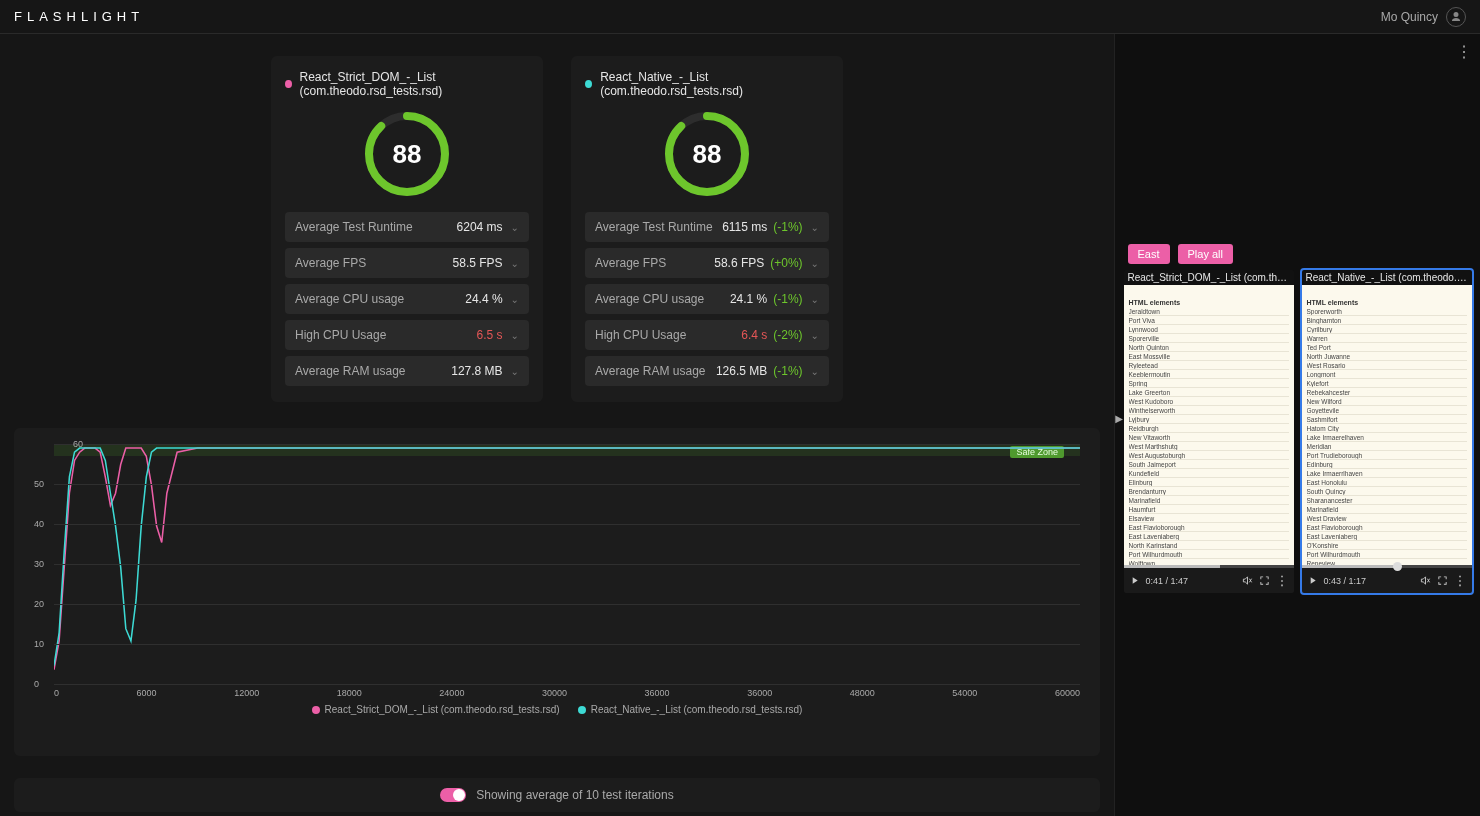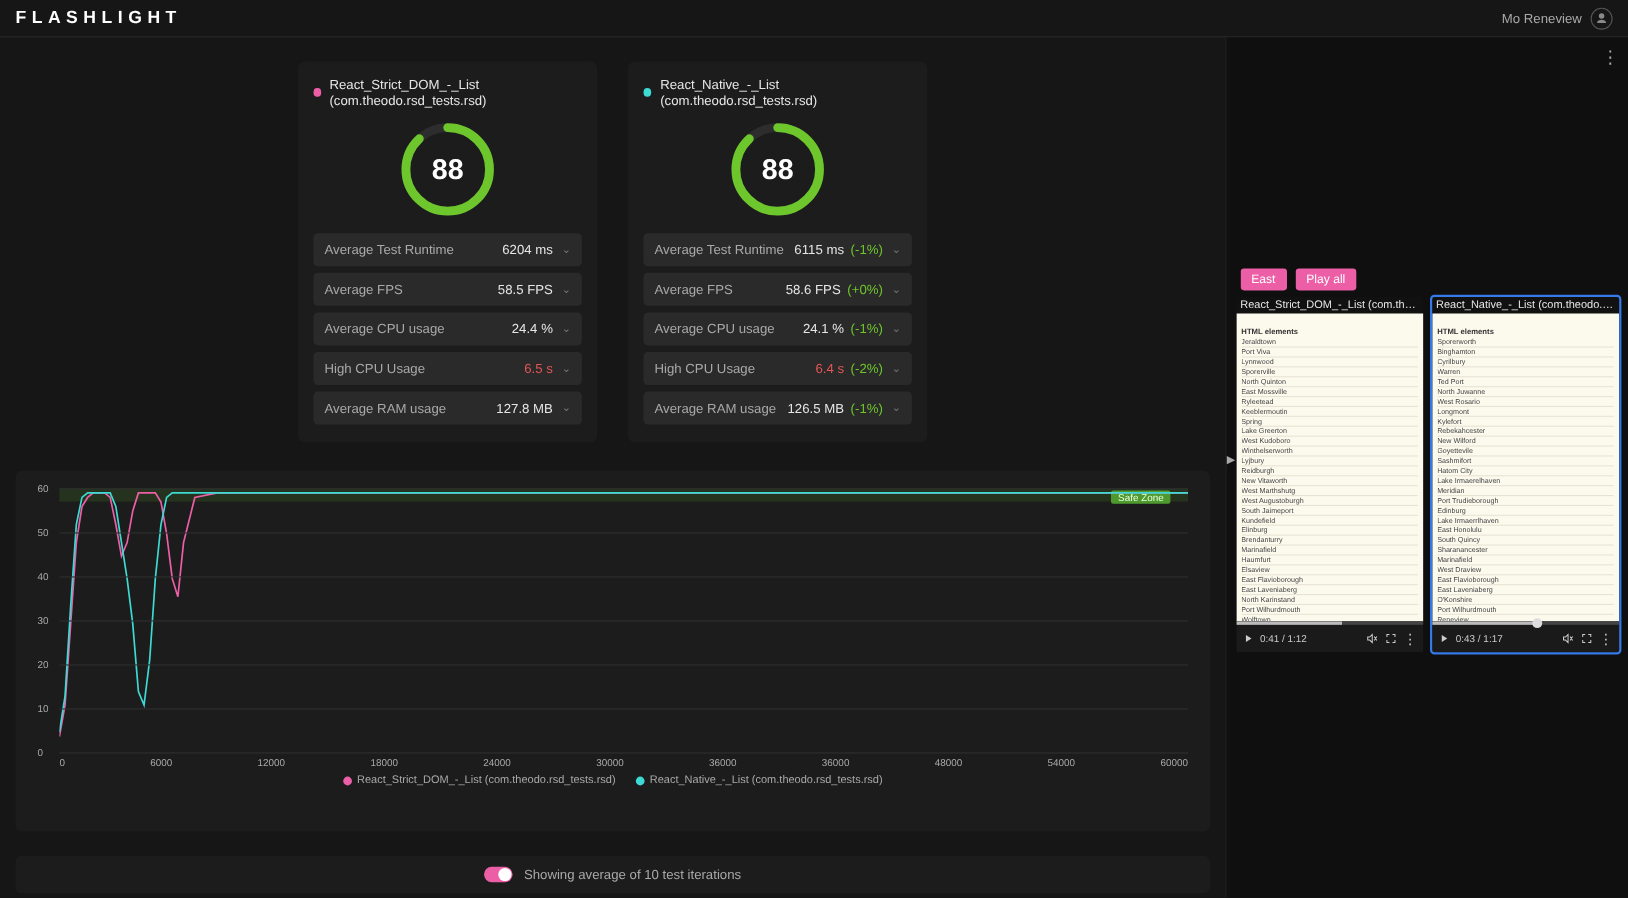--- a/index.html
+++ b/index.html
@@ -16,21 +16,21 @@
     --red:#e45656;
     --pill-on:#ec5fa7;
     --white:#fff;
     --safe:#4f9a2e;
     --grid:#2f2f2f;
   }
   *{box-sizing:border-box;font-family:"Segoe UI",Arial,sans-serif;}
   body{margin:0;background:var(--bg);color:var(--text);width:1480px;height:816px;overflow:hidden;}
   
   .hdr{display:flex;align-items:center;justify-content:space-between;height:34px;padding:0 14px;border-bottom:1px solid #2a2a2a;}
-  .logo{font-size:16px;letter-spacing:5px;color:var(--white);font-weight:700;}
+  .logo{font-size:13px;letter-spacing:5px;color:var(--white);font-weight:400;}
   .user{display:flex;align-items:center;gap:8px;font-size:12px;color:var(--text-dim);}
   .avatar{width:20px;height:20px;border-radius:50%;border:1px solid #555;display:flex;align-items:center;justify-content:center;}
   .avatar svg{width:12px;height:12px;fill:#888;}
   
   .main{display:flex;height:calc(816px - 34px);}
   .left{flex:1;position:relative;overflow:hidden;}
   .right{width:366px;background:#0f0f0f;border-left:1px solid #222;position:relative;display:flex;flex-direction:column;align-items:center;}
   .collapse{position:absolute;left:-2px;top:372px;width:12px;height:24px;display:flex;align-items:center;justify-content:center;color:var(--text-dim);font-size:10px;cursor:pointer;}
   
   .cards{display:flex;gap:28px;justify-content:center;padding:22px 0 26px;}
@@ -86,21 +86,21 @@
   .vid-ctrl .row2{flex:1;display:flex;align-items:center;gap:6px;padding:0 5px;font-size:9px;color:#ccc;}
   .vid-ctrl .row2 .sp{flex:1;}
   .ic{width:11px;height:11px;fill:#ccc;}
 </style>
 </head>
 <body>
 
 <div class="hdr">
   <div class="logo">FLASHLIGHT</div>
   <div class="user">
-    <span>Mo Reneview</span>
+    <span>Mo Quincy</span>
     <span class="avatar">
       <svg viewBox="0 0 24 24">
           <path d="M12 12a5 5 0 1 0-5-5 5 5 0 0 0 5 5zm0 2c-4 0-8 2-8 5v1h16v-1c0-3-4-5-8-5z"></path>
         </svg>
     </span>
   </div>
 </div>
 
 <div class="main">
 
@@ -205,21 +205,21 @@
           <div class="ytick" style="top: 83.3333%;">10</div>
           <div class="grid-line" style="top: 66.6667%;"></div>
           <div class="ytick" style="top: 66.6667%;">20</div>
           <div class="grid-line" style="top: 50%;"></div>
           <div class="ytick" style="top: 50%;">30</div>
           <div class="grid-line" style="top: 33.3333%;"></div>
           <div class="ytick" style="top: 33.3333%;">40</div>
           <div class="grid-line" style="top: 16.6667%;"></div>
           <div class="ytick" style="top: 16.6667%;">50</div>
           <div class="grid-line" style="top: 0%;"></div>
-          <div class="ytick" style="top: 0%;">60</div>
+          <div class="ytick" style="top: 0%; margin-left: 39px;">60</div>
         </div>
       <div class="xticks" id="xticks">
           <span>0</span>
           <span>6000</span>
           <span>12000</span>
           <span>18000</span>
           <span>24000</span>
           <span>30000</span>
           <span>36000</span>
           <span>36000</span>
@@ -292,21 +292,21 @@
               <div class="li">Wolftown</div>
             </div>
             <div class="vid-ctrl">
               <div class="prog">
                 <div class="fill" style="width: 57%;"></div>
               </div>
               <div class="row2">
                 <svg class="ic" viewBox="0 0 24 24">
                   <path d="M8 5v14l11-7z"></path>
                 </svg>
-                <span>0:41 / 1:12</span>
+                <span>0:41 / 1:47</span>
                 <span class="sp"></span>
                 <svg class="ic" viewBox="0 0 24 24">
                   <path d="M3 9v6h4l5 5V4L7 9H3zM16 8l5 8m0-8l-5 8" stroke="#ccc" stroke-width="2" fill="none"></path>
                 </svg>
                 <svg class="ic" viewBox="0 0 24 24">
                   <path d="M3 3h6v2H5v4H3V3zm12 0h6v6h-2V5h-4V3zM3 15h2v4h4v2H3v-6zm16 0h2v6h-6v-2h4v-4z"></path>
                 </svg>
                 <span style="font-size:13px;">⋮</span>
               </div>
             </div>

